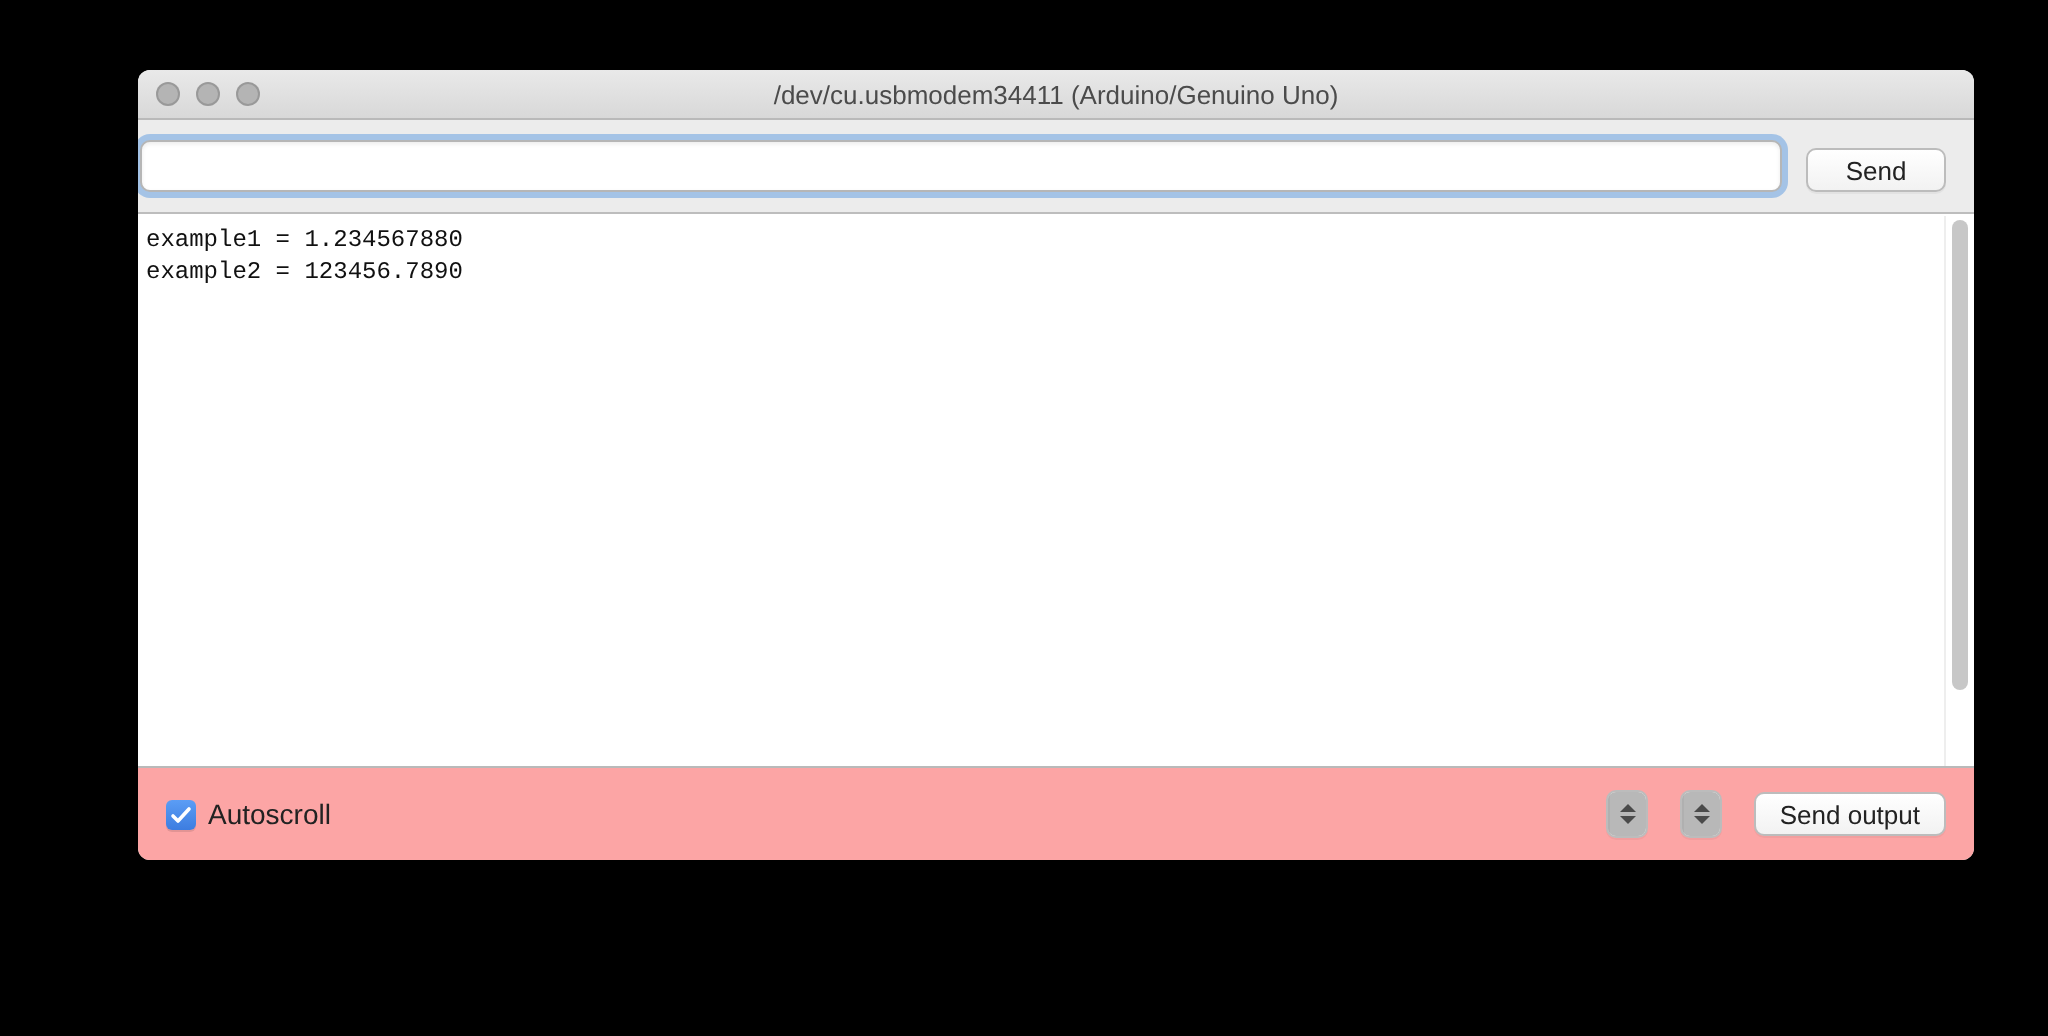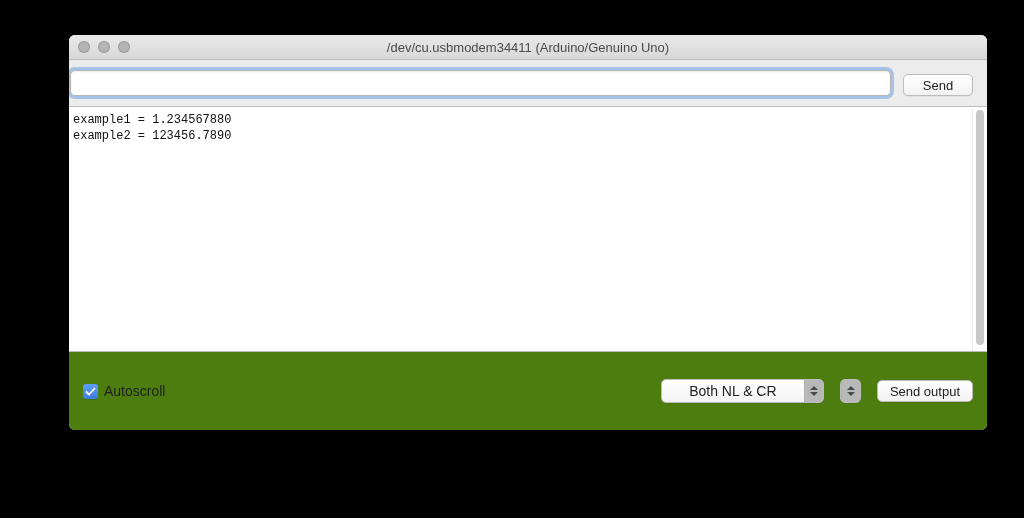--- a/index.html
+++ b/index.html
@@ -123,24 +123,24 @@
     width: 8px;
     height: 235px;
     background: #c7c7c7;
     border-radius: 4px;
   }
   
   .bottombar {
     flex: none;
     height: 46px;
     border-top: 1px solid #b9b9b9;
-    background: #4d7c0f;
-    display: flex;
-    align-items: center;
-    padding: 16px 14px;
+    background: #fca5a5;
+    display: flex;
+    align-items: center;
+    padding: 0 14px;
     gap: 16px;
     font-size: 14px;
   }
   .checkbox {
     width: 15px;
     height: 15px;
     border-radius: 3px;
     background: linear-gradient(#5b9df5, #3d7de0);
     display: inline-flex;
     align-items: center;
@@ -228,21 +228,20 @@
     <div class="autoscroll-wrap">
       <span class="checkbox">
         <svg width="11" height="11" viewBox="0 0 11 11">
           <path d="M1.5 6 L4 8.5 L9.5 2.5" stroke="#fff" stroke-width="1.8" fill="none" stroke-linecap="round" stroke-linejoin="round"></path>
         </svg>
       </span>
       <span class="autoscroll-label">Autoscroll</span>
     </div>
 
     <div class="select select-lineending">
-      <span class="select-label">Both NL &amp; CR</span>
       <span class="select-arrows">
         <span class="arrow up"></span>
         <span class="arrow down"></span>
       </span>
     </div>
 
     <div class="select select-baud">
       <span class="select-arrows">
         <span class="arrow up"></span>
         <span class="arrow down"></span>

